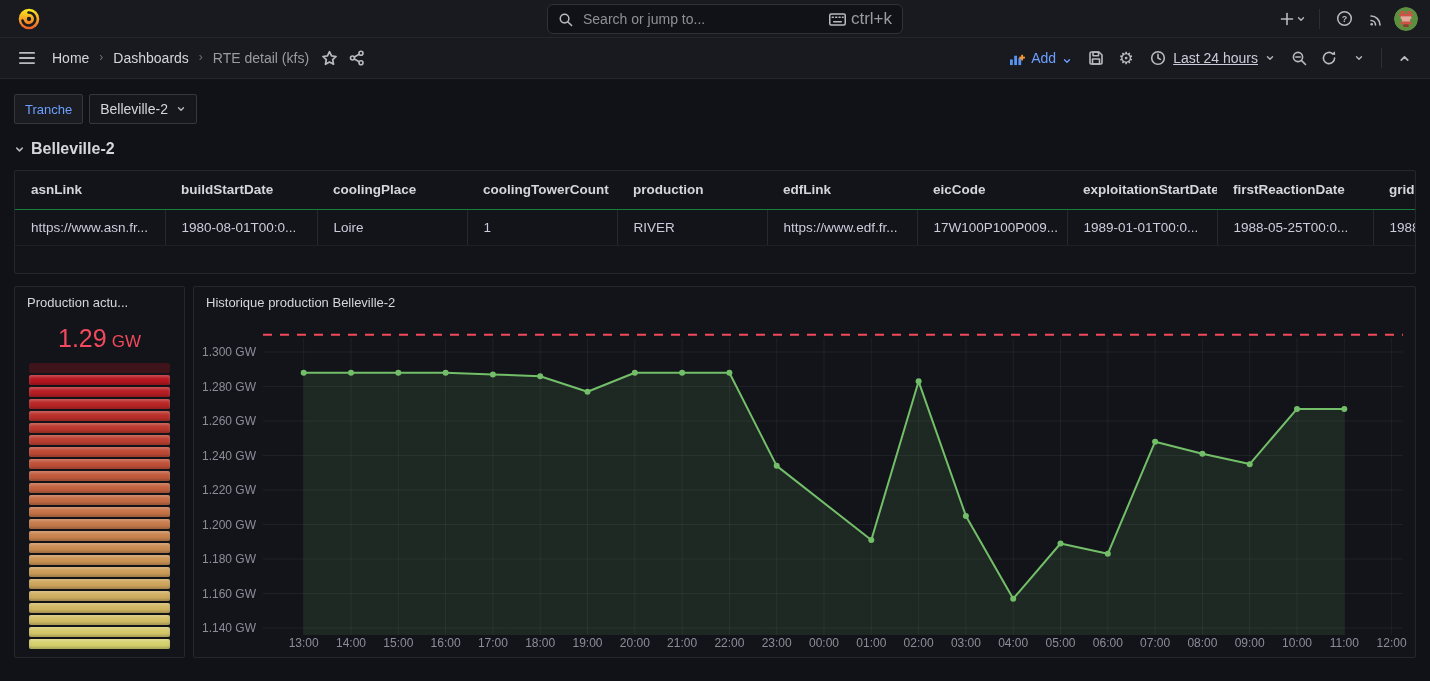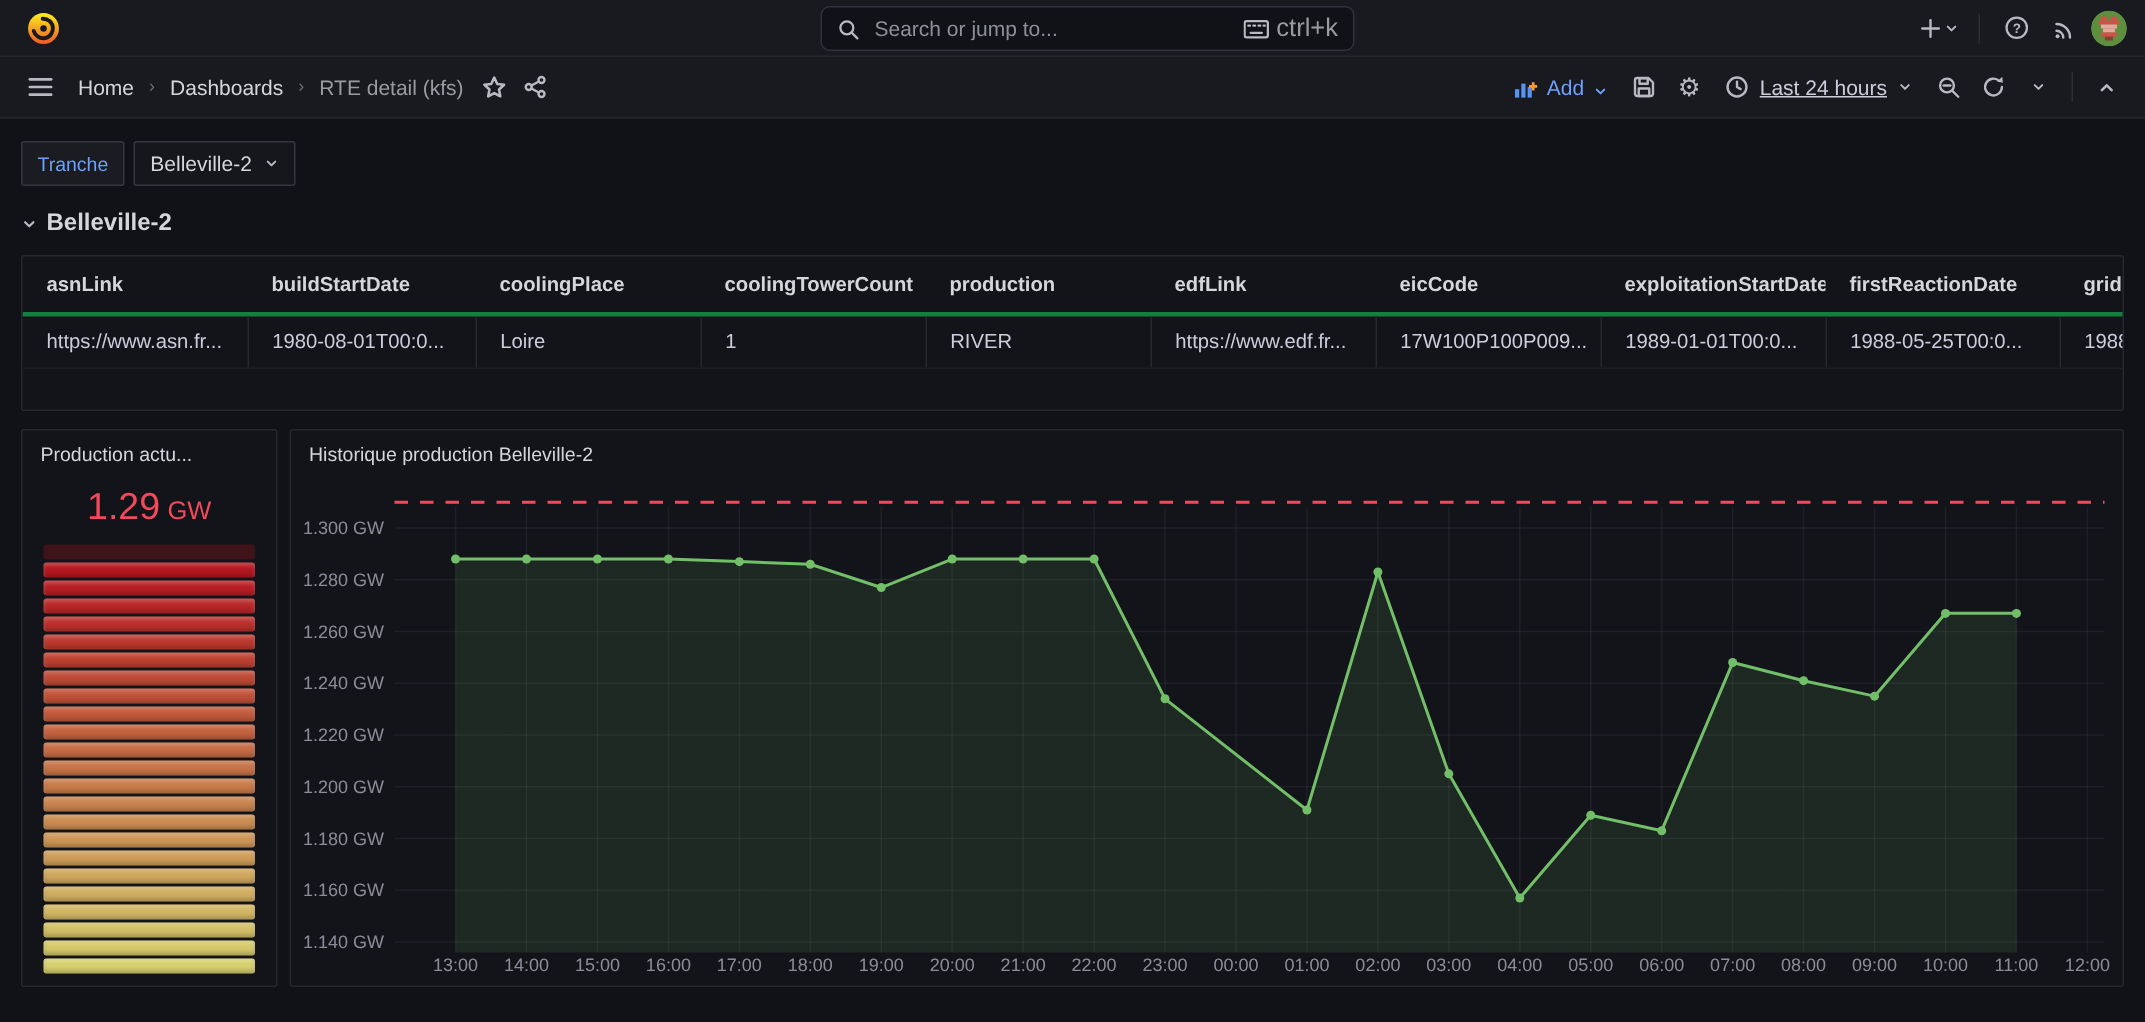--- a/index.html
+++ b/index.html
@@ -76,21 +76,21 @@
   .panel-title { font-size:13px; font-weight:500; color:#d5d6dc; padding:8px 12px; white-space:nowrap; cursor:pointer; }
 
   .table-panel { margin:12px 14px 0 14px; height:104px; overflow:hidden; }
   .dtable { border-collapse:collapse; table-layout:fixed; width:1500px; font-size:13.5px; }
   .dtable th {
     text-align:left; font-weight:600; color:#d5d6dc; height:38px; padding:0 8px 0 16px;
     white-space:nowrap; overflow:hidden; cursor:pointer;
   }
   .dtable td {
     height:36px; padding:0 8px 0 16px; color:#ccccdc; white-space:nowrap; overflow:hidden;
-    border-top:3px solid #15803d; border-left:1px solid #26282e; border-bottom:1px solid #1d1f25;
+    border-top:1px solid #15803d; border-left:1px solid #26282e; border-bottom:1px solid #1d1f25;
   }
   .dtable td:first-child { border-left:none; }
 
   
   .bottom { display:flex; gap:8px; padding:12px 14px 0 14px; height:384px; }
   .gauge-panel { width:171px; height:372px; display:flex; flex-direction:column; }
   .gauge-value { text-align:center; margin-top:6px; }
   .gauge-value .num { font-size:25px; font-weight:500; }
   .gauge-value .unit { font-size:17px; font-weight:500; margin-left:5px; }
   .gauge-bars { flex:1; margin:10px 14px 8px 14px; display:flex; flex-direction:column; gap:2px; }

